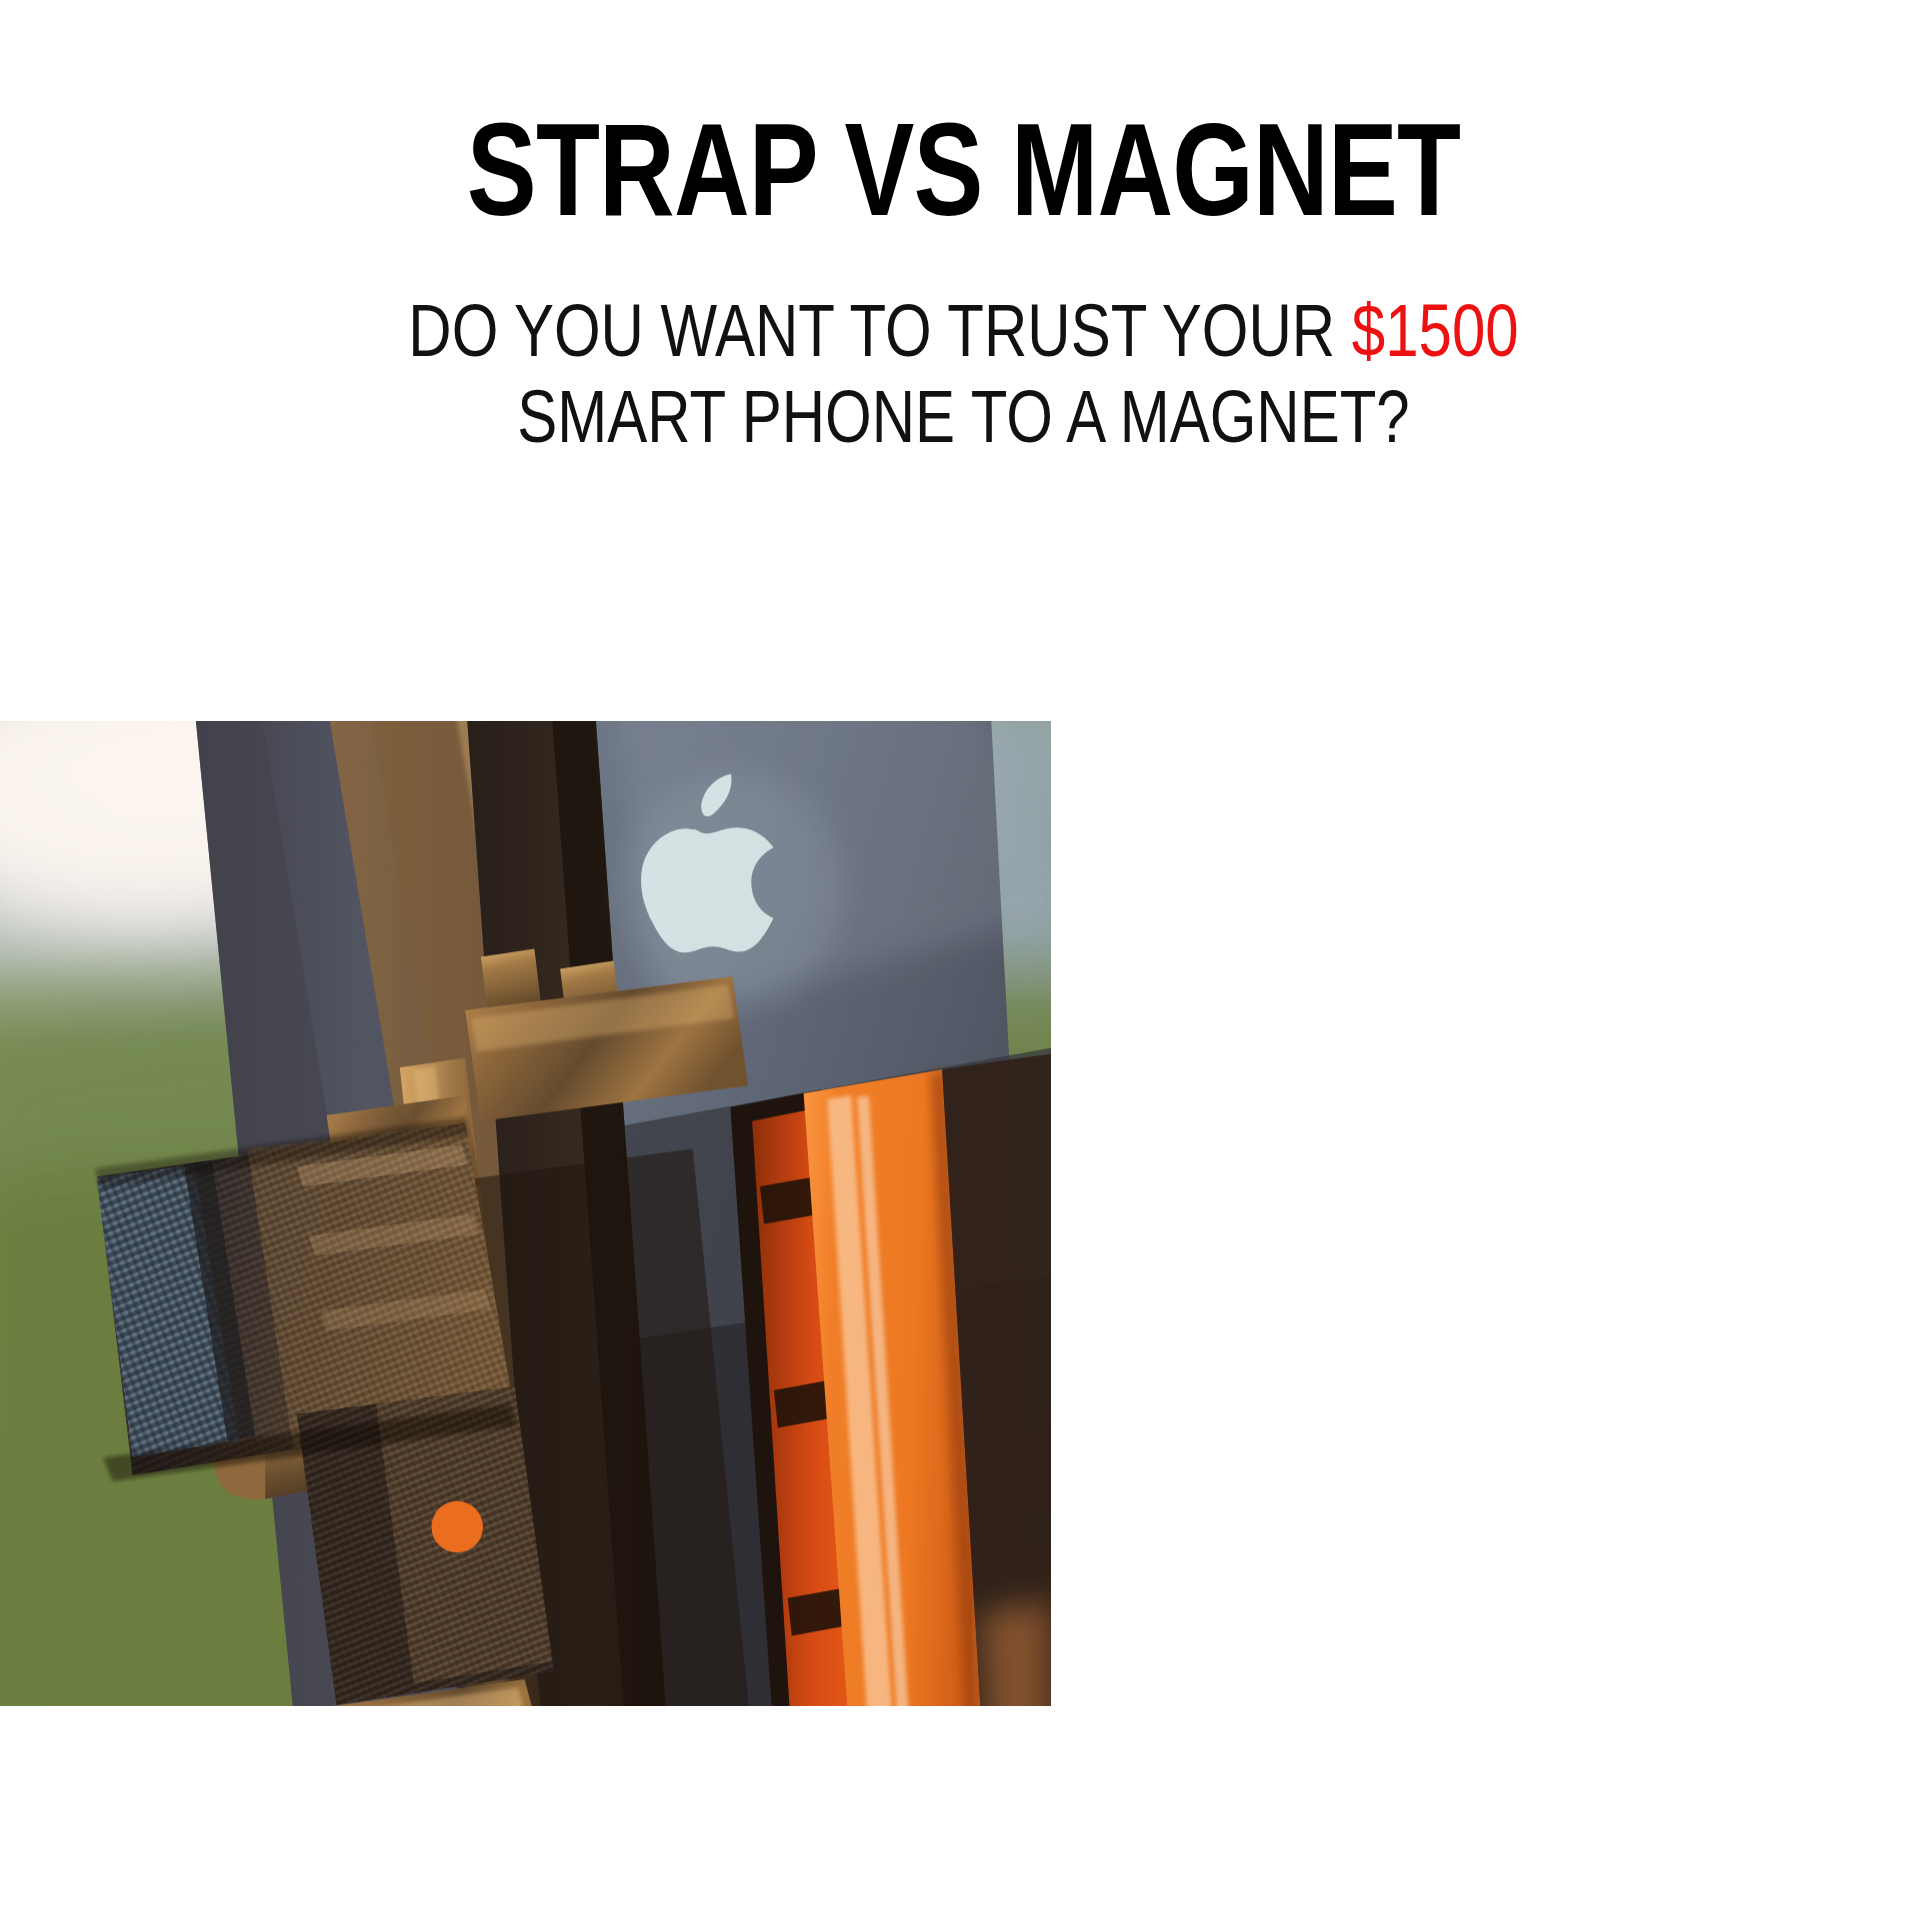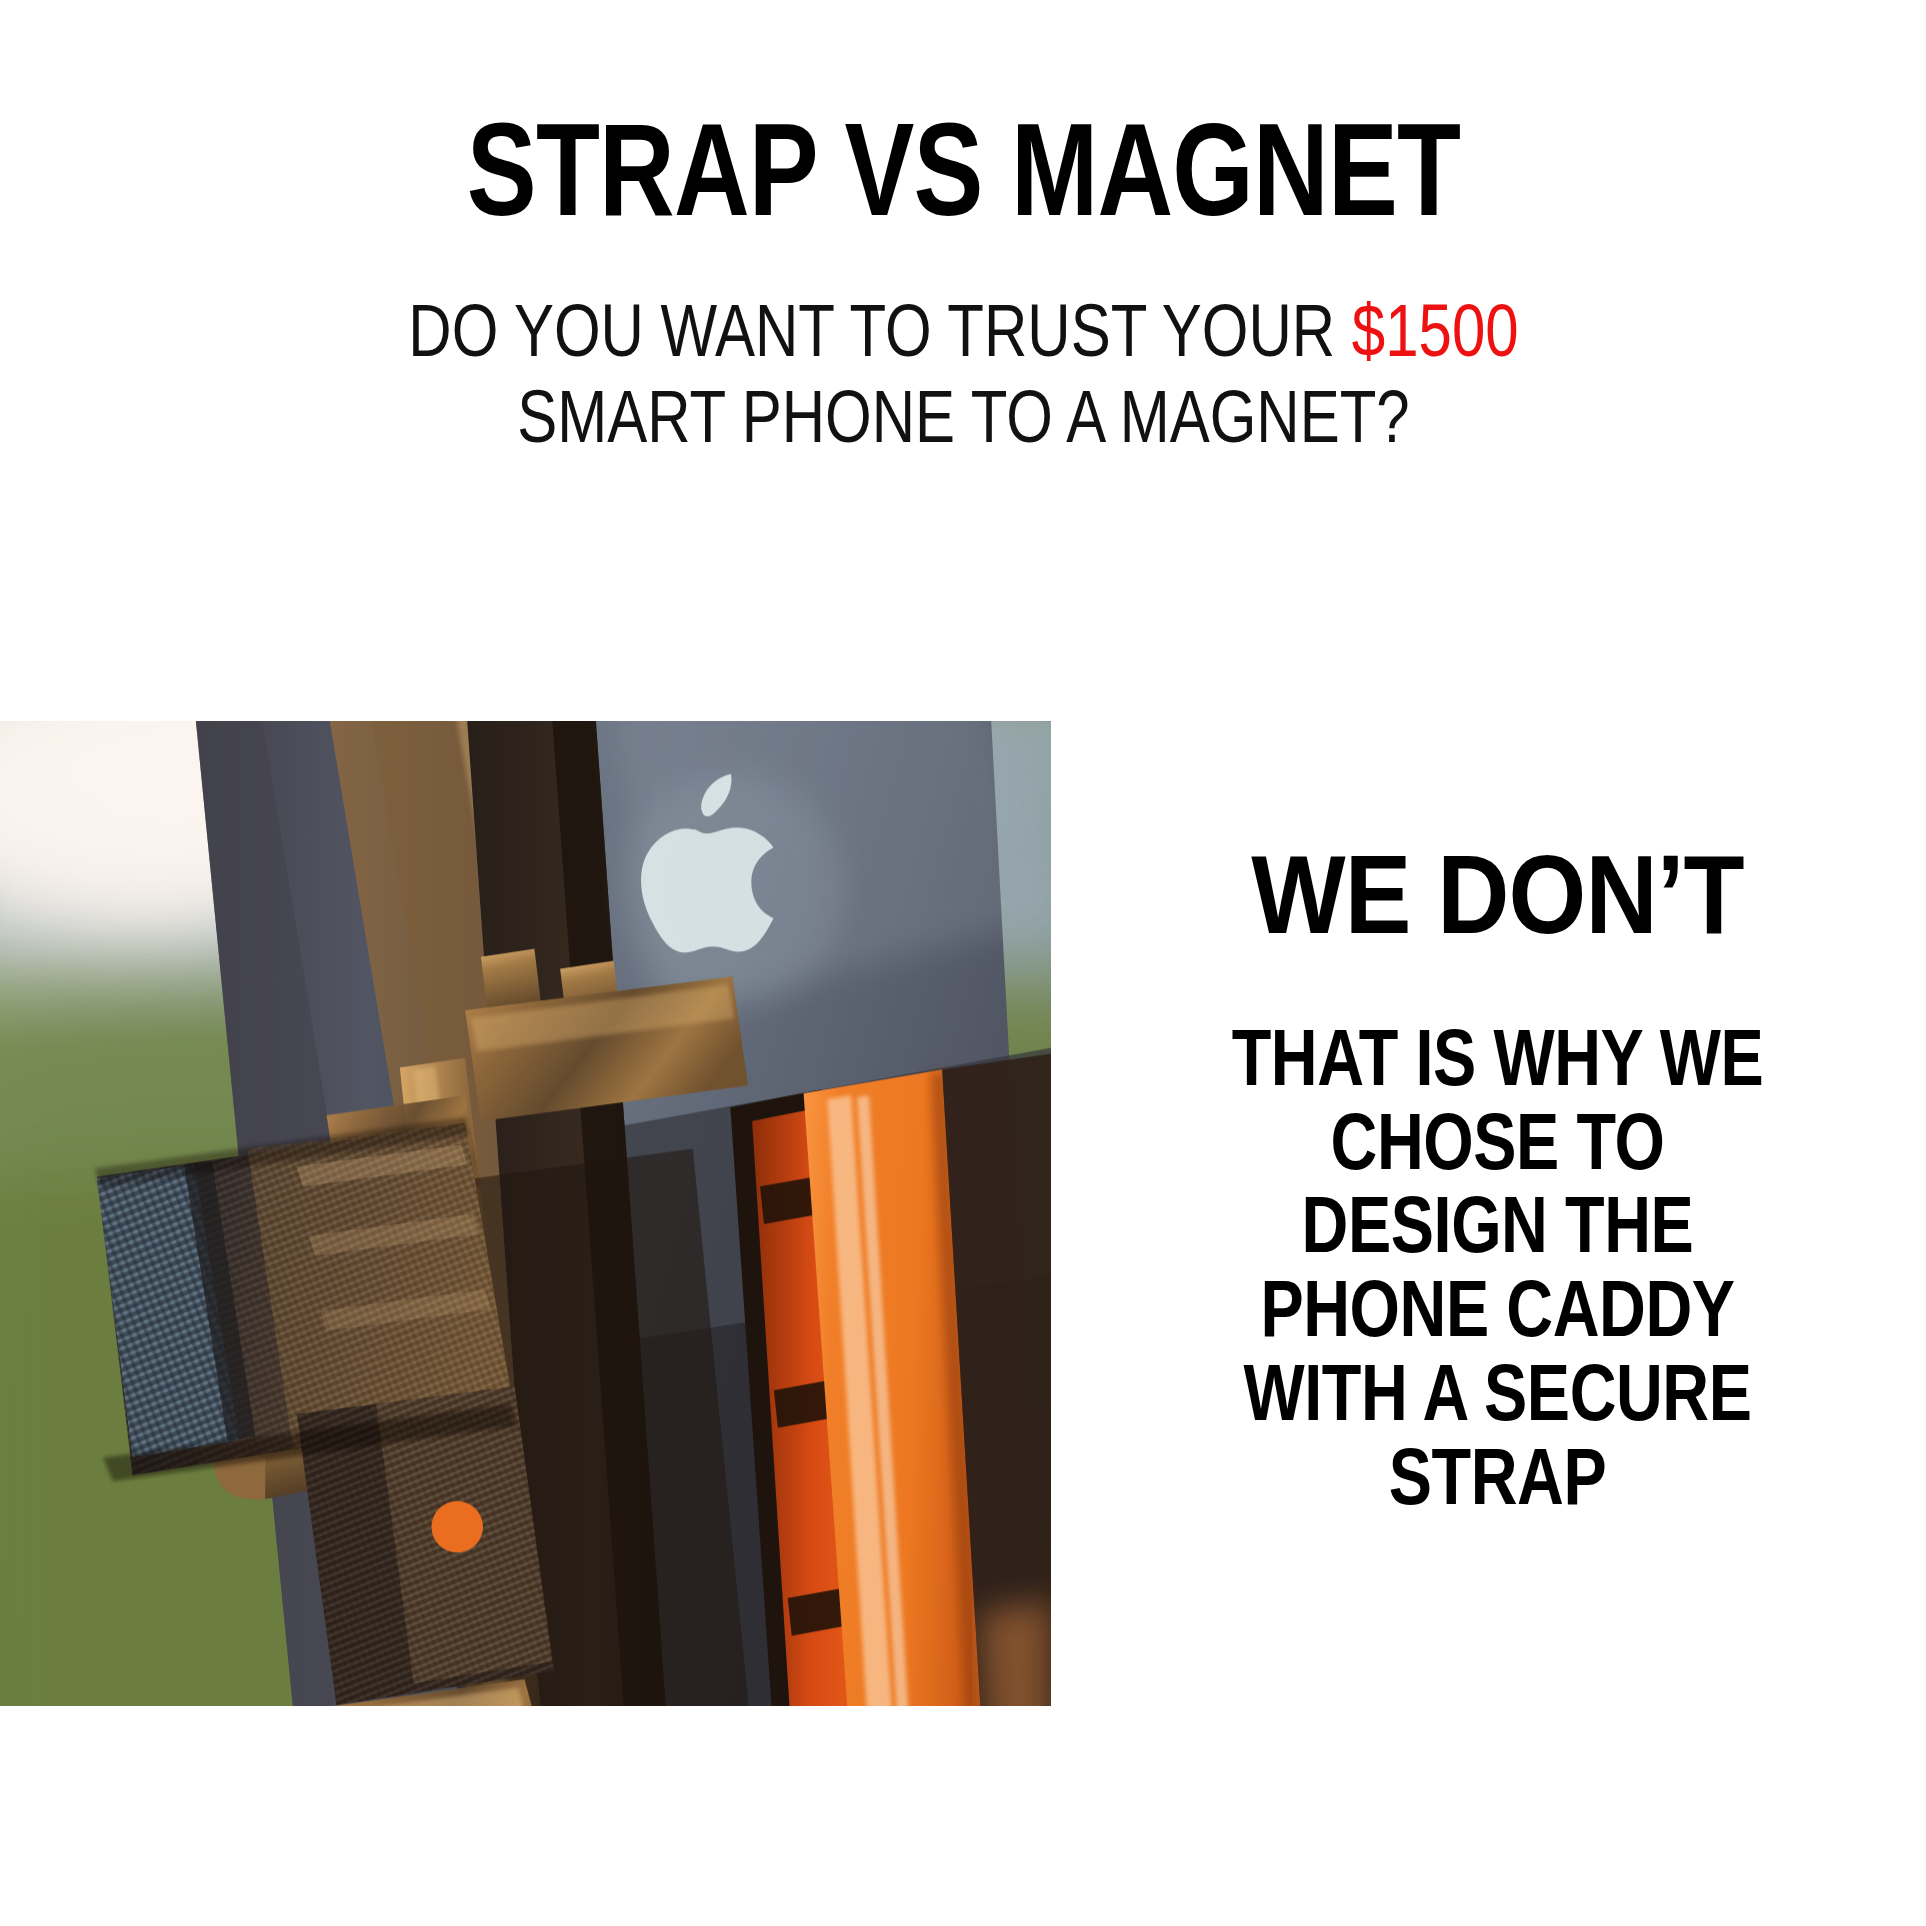--- a/index.html
+++ b/index.html
@@ -343,26 +343,15 @@
         </g>
 
         <rect x="0" y="0" width="1062" height="1218" fill="#c06a20" opacity="0.07"></rect>
         <rect x="0" y="0" width="1062" height="1218" fill="none"></rect>
 
         <circle cx="462" cy="814" r="26" fill="#eb6e20"></circle>
       </g>
     </svg>
   </div>
 
-  <div class="rightcol">
-    <div class="wedont">WE DON’T</div>
-    <div class="body-copy">
-      <span class="ln">THAT IS WHY WE</span>
-      <span class="ln">CHOSE TO</span>
-      <span class="ln">DESIGN THE</span>
-      <span class="ln">PHONE CADDY</span>
-      <span class="ln">WITH A SECURE</span>
-      <span class="ln">STRAP</span>
-    </div>
-  </div>
 
 </div>
 
 
 </body></html>

